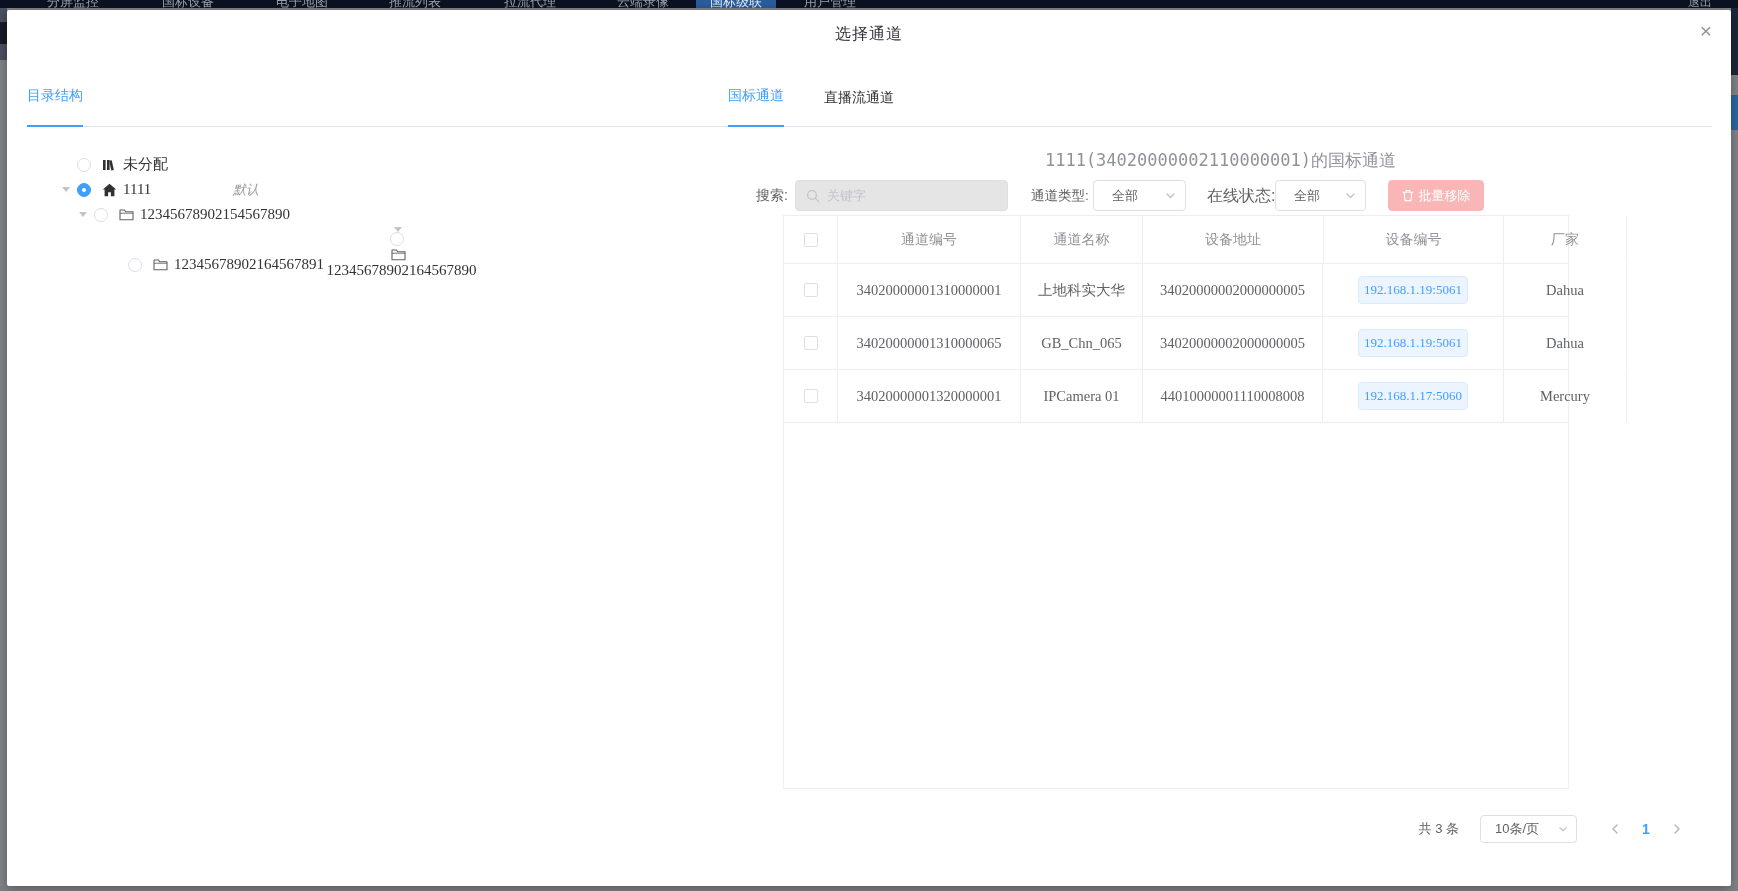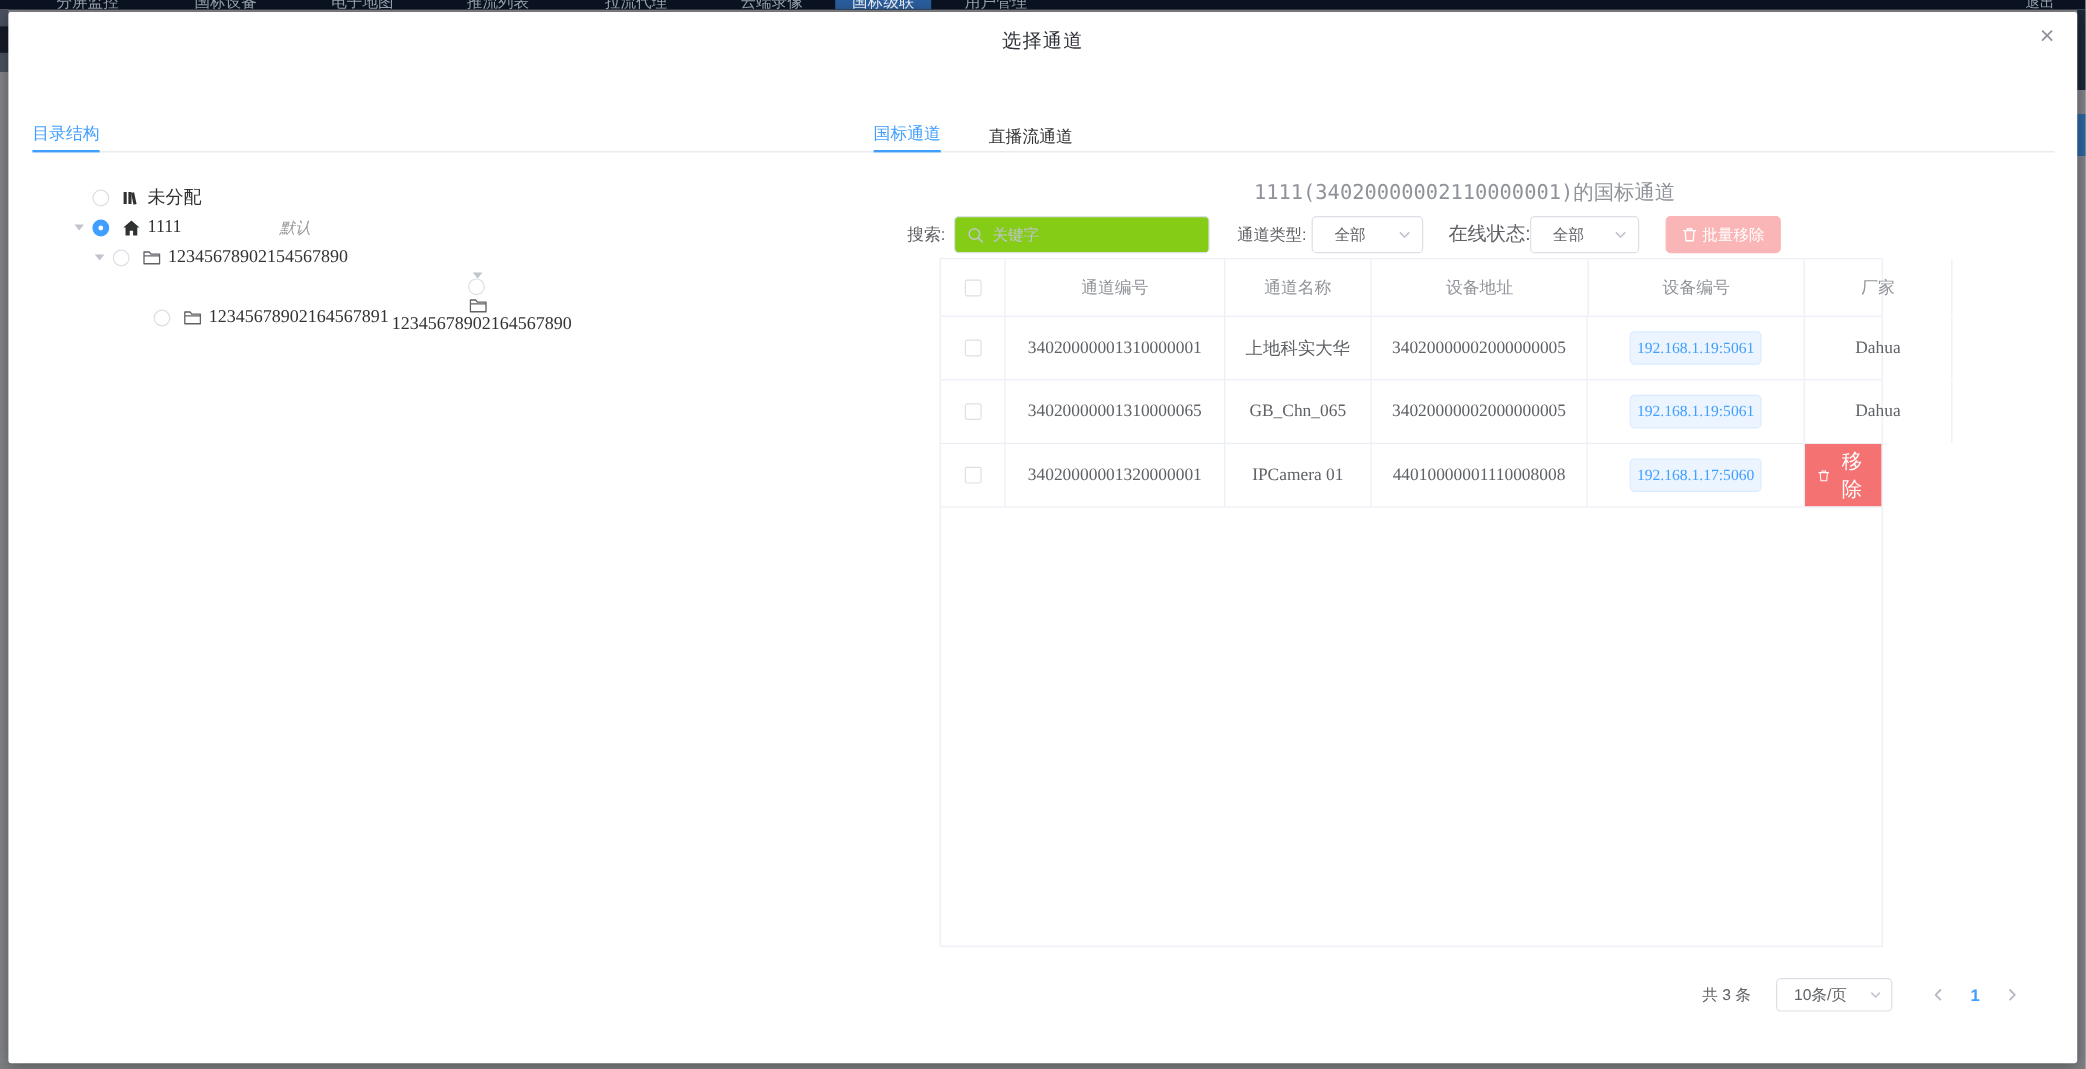--- a/index.html
+++ b/index.html
@@ -29,21 +29,21 @@
   
   .modal { position:absolute; left:7px; top:10px; width:1724px; height:876px; background:#ffffff;
            border-radius:2px; box-shadow:0 2px 12px rgba(0,0,0,.35); z-index:2; }
   .modal-title { position:absolute; top:14px; left:0; width:100%; text-align:center;
                  font-size:16px; color:#2f3339; letter-spacing:1px; }
   .modal-close { position:absolute; top:10px; right:19px; font-size:21px; line-height:21px;
                  color:#909399; cursor:pointer; font-family:"Liberation Sans",sans-serif; }
 
   
   .tabbar { position:absolute; left:20px; right:19px; top:76px; height:41px; border-bottom:1px solid #e4e7ed; }
-  .tab { position:absolute; bottom:-1px; font-size:14px; color:#303133; padding-bottom:4px; cursor:pointer; white-space:nowrap; }
+  .tab { position:absolute; bottom:-1px; font-size:14px; color:#303133; padding-bottom:20px; cursor:pointer; white-space:nowrap; }
   .tab.active { color:#409eff; border-bottom:2px solid #409eff; }
   .tab-dir { left:0; }
   .tab-gb { left:701px; }
   .tab-live { left:797px; }
 
   
   .tree { position:absolute; left:20px; top:142px; width:680px; }
   .tree-row { position:relative; height:25px; display:flex; align-items:center; cursor:pointer; }
   .tree-row.lvl0 { padding-left:35px; } .tree-row.lvl1 { padding-left:52px; }
   .tree-row.lvl2 { padding-left:69px;flex-direction:column; } .tree-row.lvl3 { padding-left:86px; }
@@ -62,21 +62,21 @@
   
   .rp-heading { position:absolute; left:741px; top:139px; width:945px; text-align:center;
                 font-family:"DejaVu Sans Mono",monospace; font-size:17px; color:#8f9399; white-space:nowrap; }
 
   .filters { position:absolute; left:0; top:170px; height:31px; width:100%; }
   .f-label { position:absolute; top:0; line-height:31px; font-size:14px; color:#606266; white-space:nowrap; }
   .lbl-search { left:749px; }
   .lbl-type { left:1024px; font-size:13.5px; }
   .lbl-online { left:1200px; font-size:16px; }
   .search-box { position:absolute; left:788px; top:0; width:213px; height:31px; border:1px solid #dcdfe6;
-                border-radius:4px; background:#84cc16; display:flex; align-items:center; padding:0 10px;justify-content:flex-end; }
+                border-radius:4px; background:#e5e5e5; display:flex; align-items:center; padding:0 10px;justify-content:flex-end; }
   .search-box svg { flex:none; margin-right:7px; }
   .search-box input { border:none; outline:none; width:100%; font-size:13px; color:#606266;
                       font-family:"Liberation Sans",sans-serif; background:transparent; }
   .search-box input::placeholder { color:#c0c4cc; }
   .selectbox { position:absolute; top:0; height:31px; border:1px solid #dcdfe6; border-radius:4px;
                background:#fff; display:flex; align-items:center; justify-content:space-between;
                padding:0 9px 0 18px; font-size:13px; color:#606266; cursor:pointer; }
   .sel-type { left:1086px; width:93px; }
   .sel-online { left:1268px; width:91px; }
   .btn-batch { position:absolute; left:1381px; top:0; width:96px; height:31px; background:#fab6b6;
@@ -330,20 +330,21 @@
         <div class="t-row">
     <div class="t-cell c0">
             <span class="checkbox"></span>
           </div>
     <div class="t-cell c1">34020000001320000001</div>
     <div class="t-cell c2">IPCamera 01</div>
     <div class="t-cell c3">44010000001110008008</div>
     <div class="t-cell c4">
             <span class="addr-tag">192.168.1.17:5060</span>
           </div>
+    <div class="t-cell c5">Mercury</div>
     <div class="t-cell c6">
       <button class="btn-remove">
         <svg width="12" height="13" viewBox="0 0 12 13" fill="none">
           <path d="M1 3.2 H11" stroke="#fff" stroke-width="1.1" stroke-linecap="round"></path>
           <path d="M4.2 3 V1.6 H7.8 V3" stroke="#fff" stroke-width="1.1"></path>
           <path d="M2.3 3.4 L3 11.6 H9 L9.7 3.4" stroke="#fff" stroke-width="1.1" stroke-linejoin="round"></path>
         </svg>
         <span class="rm-label">移除</span>
       </button>
     </div>

